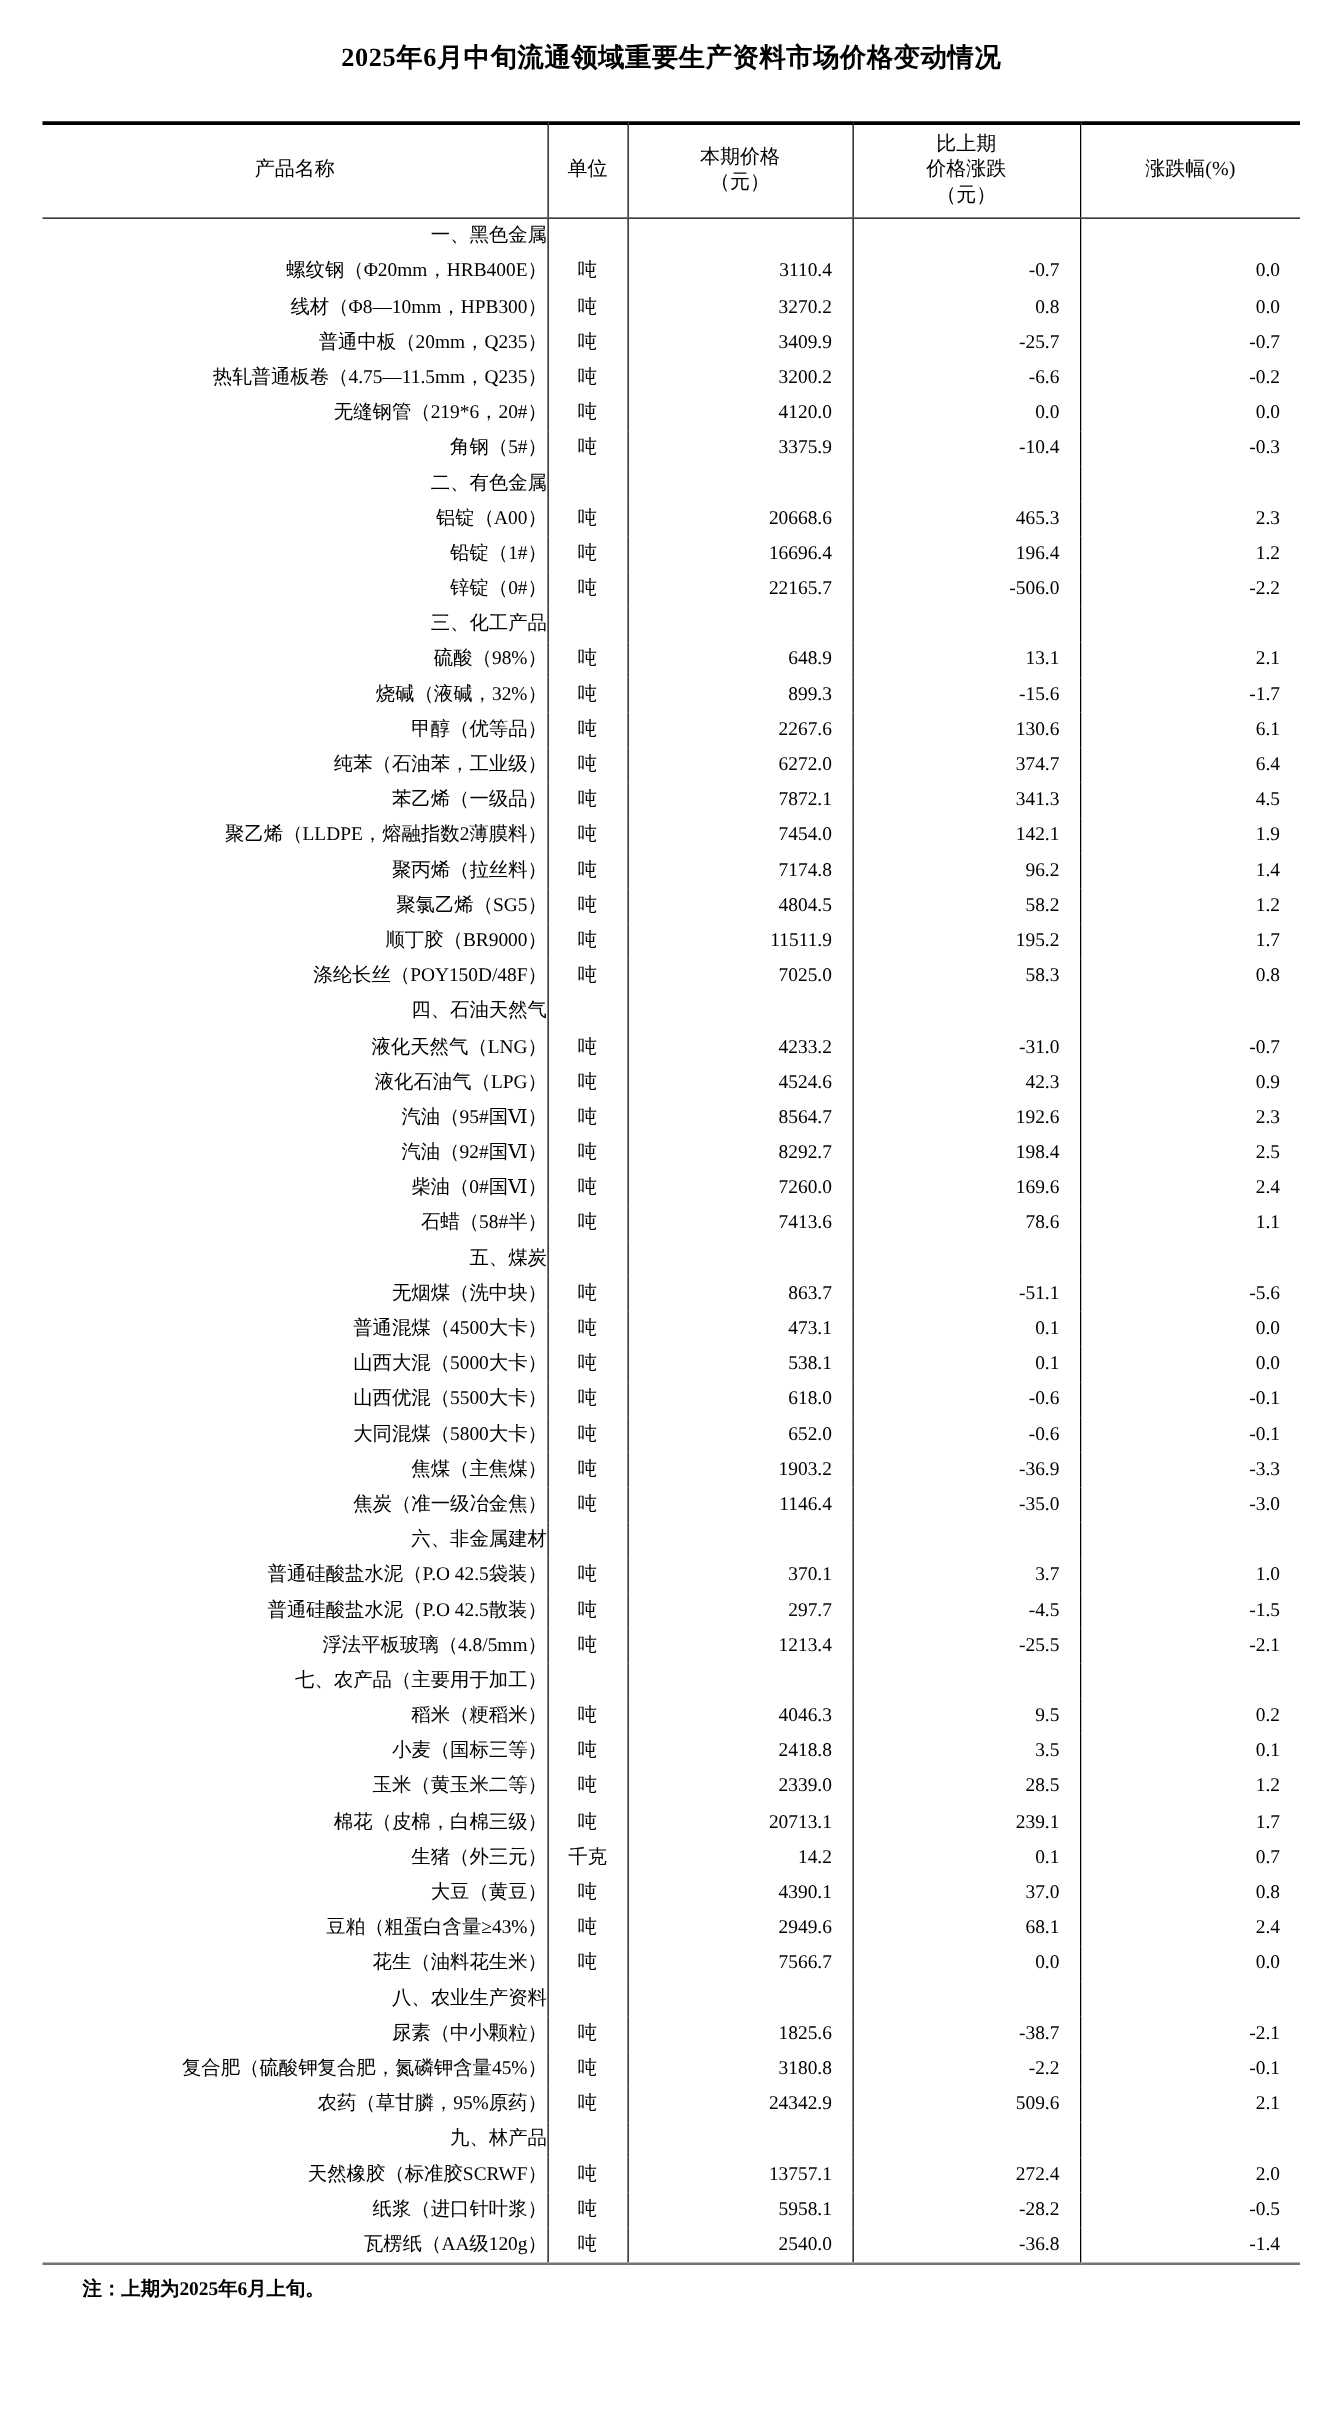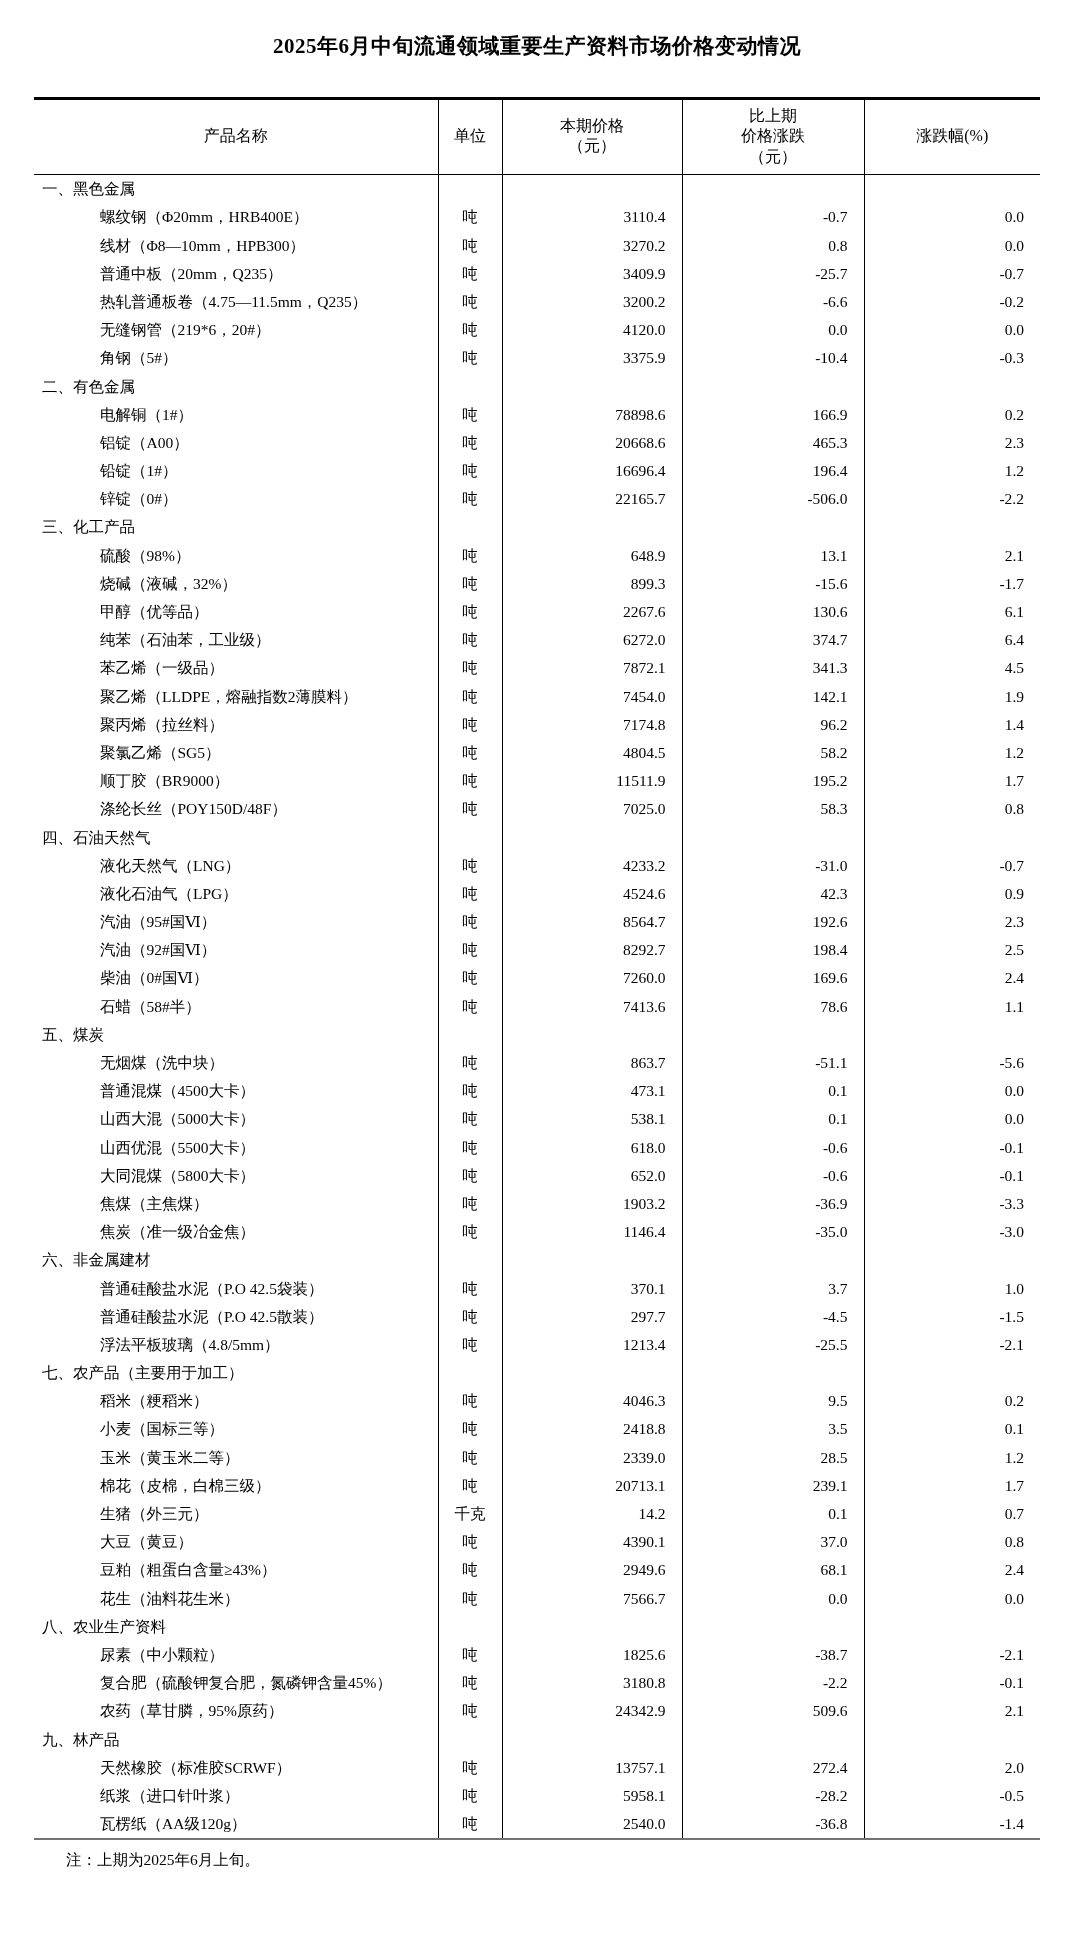--- a/index.html
+++ b/index.html
@@ -59,21 +59,21 @@
   thead th.sep { border-left: 1px solid #000; }
 
   tbody td {
     padding: 0;
     height: 28.2px;
     vertical-align: middle;
     font-size: 15.5px;
     line-height: 1.2;
   }
   td.name {
-    text-align: left;
+    text-align: right;
     padding-left: 8px;
     white-space: nowrap;
   }
   td.name .indent { padding-left: 58px; display: inline-block; }
   td.unit {
     text-align: center;
     border-left: 1px solid #000;
   }
   td.price, td.change, td.pct {
     text-align: right;
@@ -85,20 +85,21 @@
   tbody tr.cat-row td.change,
   tbody tr.cat-row td.pct { }
 
   tbody tr:last-child td { border-bottom: 2px solid #737373; }
 
   .note {
     margin-top: 9px;
     font-size: 15.5px;
     padding-left: 32px;
     line-height: 1.4;
+    font-weight: bold;
   }
 </style>
 </head>
 <body>
 
 <div class="page">
 
   <div class="doc-title">2025年6月中旬流通领域重要生产资料市场价格变动情况</div>
 
   <table class="price-table">
@@ -176,27 +177,20 @@
           <td class="pct">-0.3</td>
         </tr>
         <tr class="cat-row">
           <td class="name">二、有色金属</td>
           <td class="unit"></td>
           <td class="price"></td>
           <td class="change"></td>
           <td class="pct"></td>
         </tr>
         <tr>
-          <td class="name"><span class="indent">电解铜（1#）</span></td>
-          <td class="unit">吨</td>
-          <td class="price">78898.6</td>
-          <td class="change">166.9</td>
-          <td class="pct">0.2</td>
-        </tr>
-        <tr>
           <td class="name"><span class="indent">铝锭（A00）</span></td>
           <td class="unit">吨</td>
           <td class="price">20668.6</td>
           <td class="change">465.3</td>
           <td class="pct">2.3</td>
         </tr>
         <tr>
           <td class="name"><span class="indent">铅锭（1#）</span></td>
           <td class="unit">吨</td>
           <td class="price">16696.4</td>

